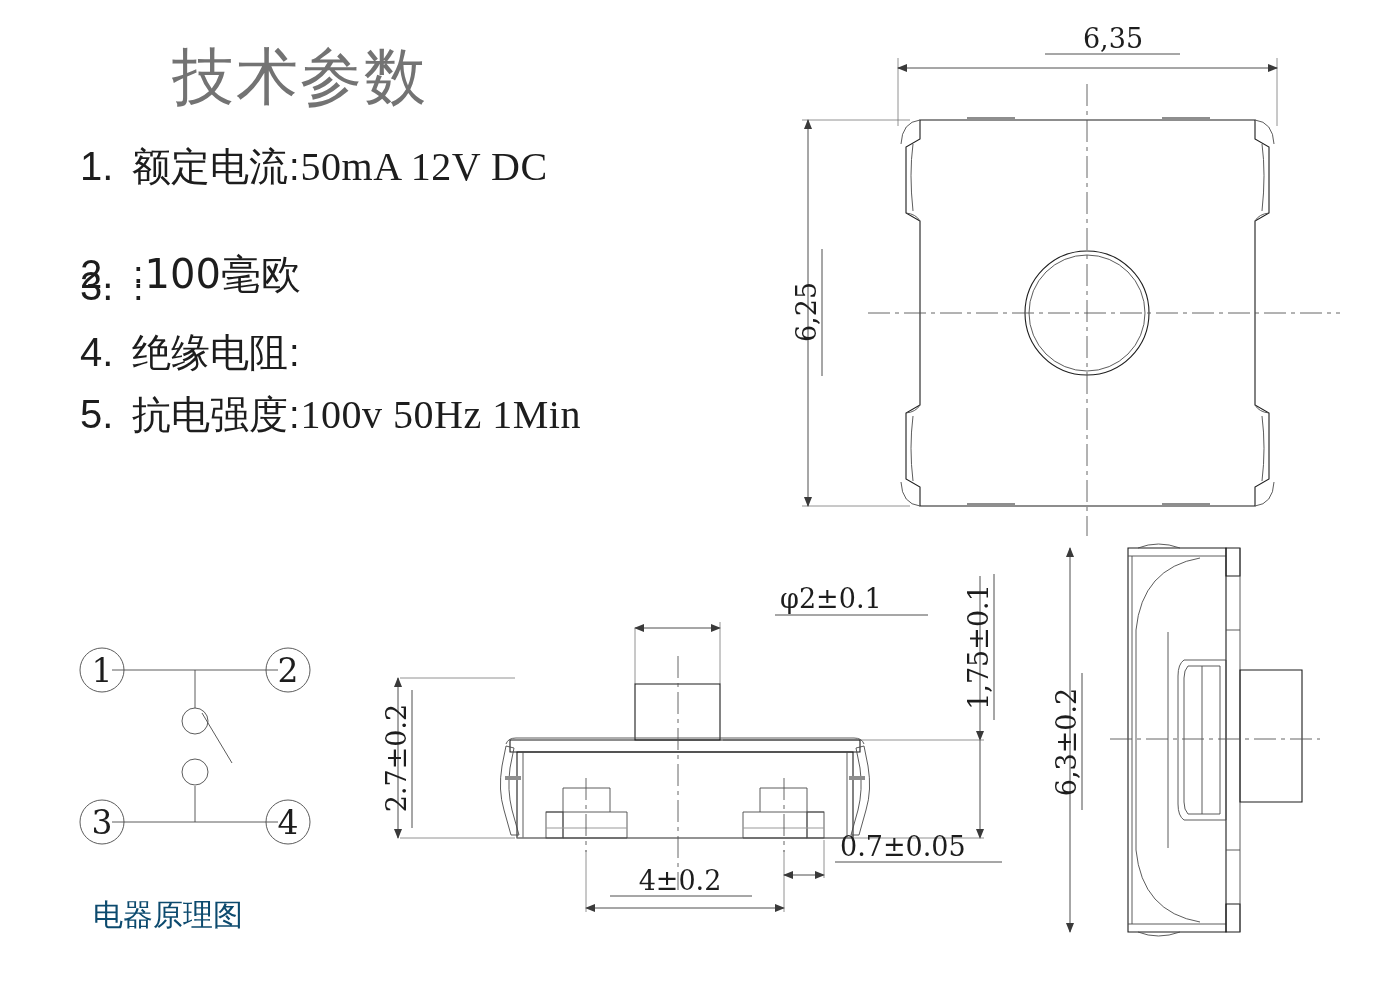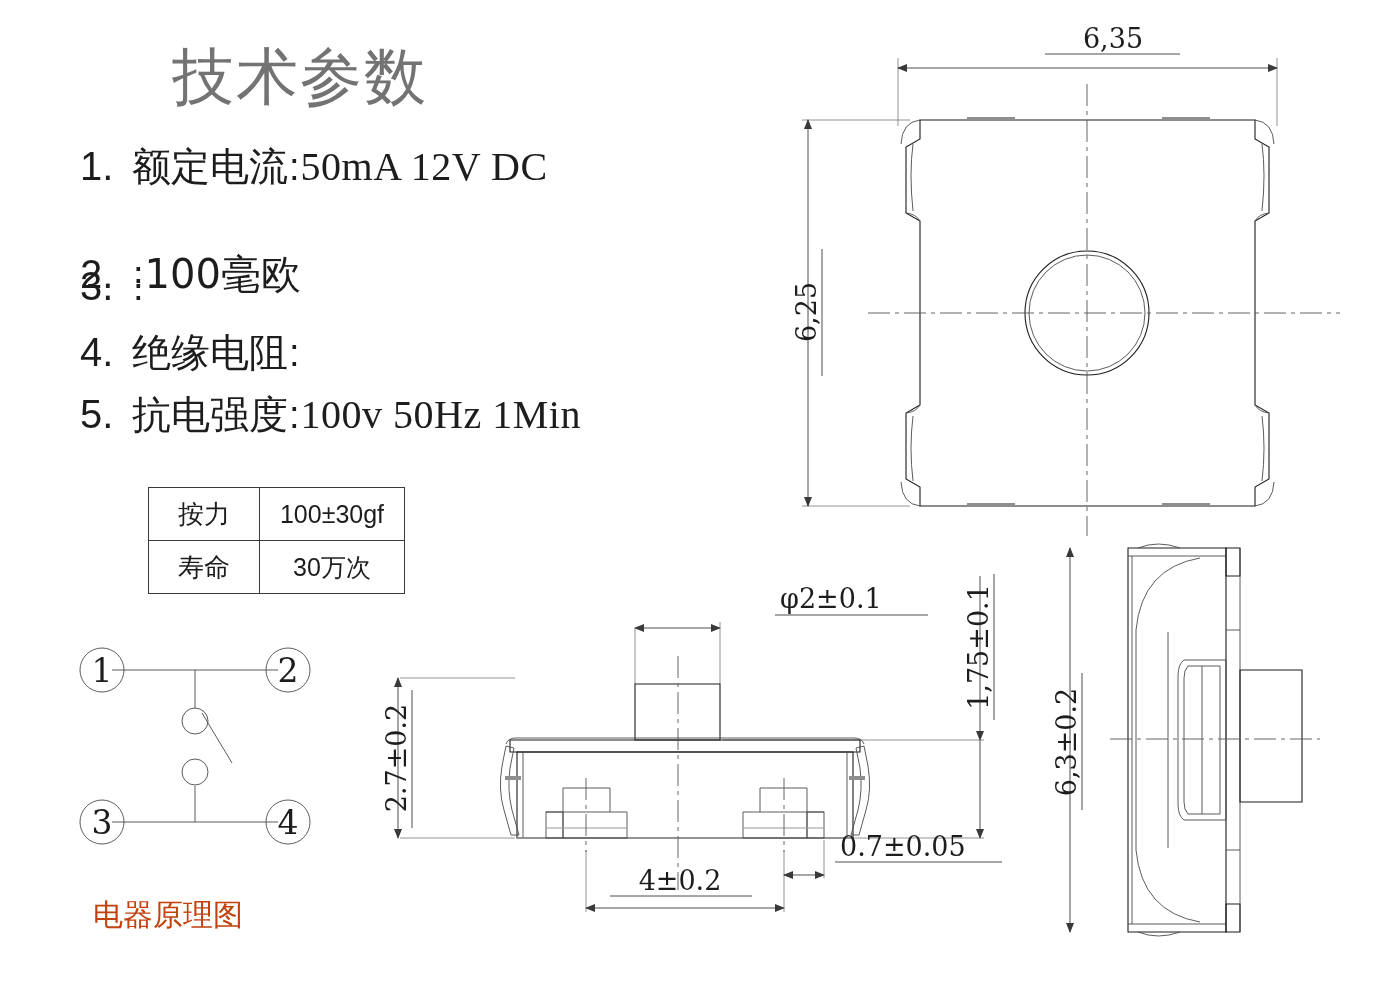--- a/index.html
+++ b/index.html
@@ -108,21 +108,21 @@
     top: 630px;
     width: 330px;
     height: 230px;
   }
   #circuit-caption {
     position: absolute;
     left: 93px;
     top: 895px;
     font-family: "DejaVu Serif", serif;
     font-size: 30px;
-    color: #c2410c;
+    color: #0c4a6e;
     white-space: nowrap;
     text-align: center;
   }
 
   
   .dwg {
     position: absolute;
   }
   #top-view   { left: 780px;  top: 16px;  width: 560px; height: 520px; }
   #front-view { left: 380px;  top: 560px; width: 640px; height: 400px; }
@@ -174,32 +174,20 @@
       <span class="spec-colon">:</span>
     </div>
     <div class="spec-row">
       <span class="spec-num">5.</span>
       <span class="spec-key">抗电强度</span>
       <span class="spec-colon">:</span>
       <span class="spec-val">100v  50Hz  1Min</span>
     </div>
   </div>
 
-  <table id="spec-table">
-    <tbody>
-        <tr>
-      <td class="k">按力</td>
-      <td class="v">100±30gf</td>
-    </tr>
-    <tr>
-      <td class="k">寿命</td>
-      <td class="v">30万次</td>
-    </tr>
-  </tbody>
-    </table>
 
   <svg id="circuit" viewBox="0 0 330 230">
 
     <line x1="52" y1="40" x2="218" y2="40" class="outline-thin"></line>
     <line x1="52" y1="192" x2="218" y2="192" class="outline-thin"></line>
     <line x1="135" y1="40" x2="135" y2="78" class="outline-thin"></line>
     <line x1="135" y1="156" x2="135" y2="192" class="outline-thin"></line>
 
     <circle cx="135" cy="91" r="13" class="outline-thin"></circle>
     <circle cx="135" cy="142" r="13" class="outline-thin"></circle>

